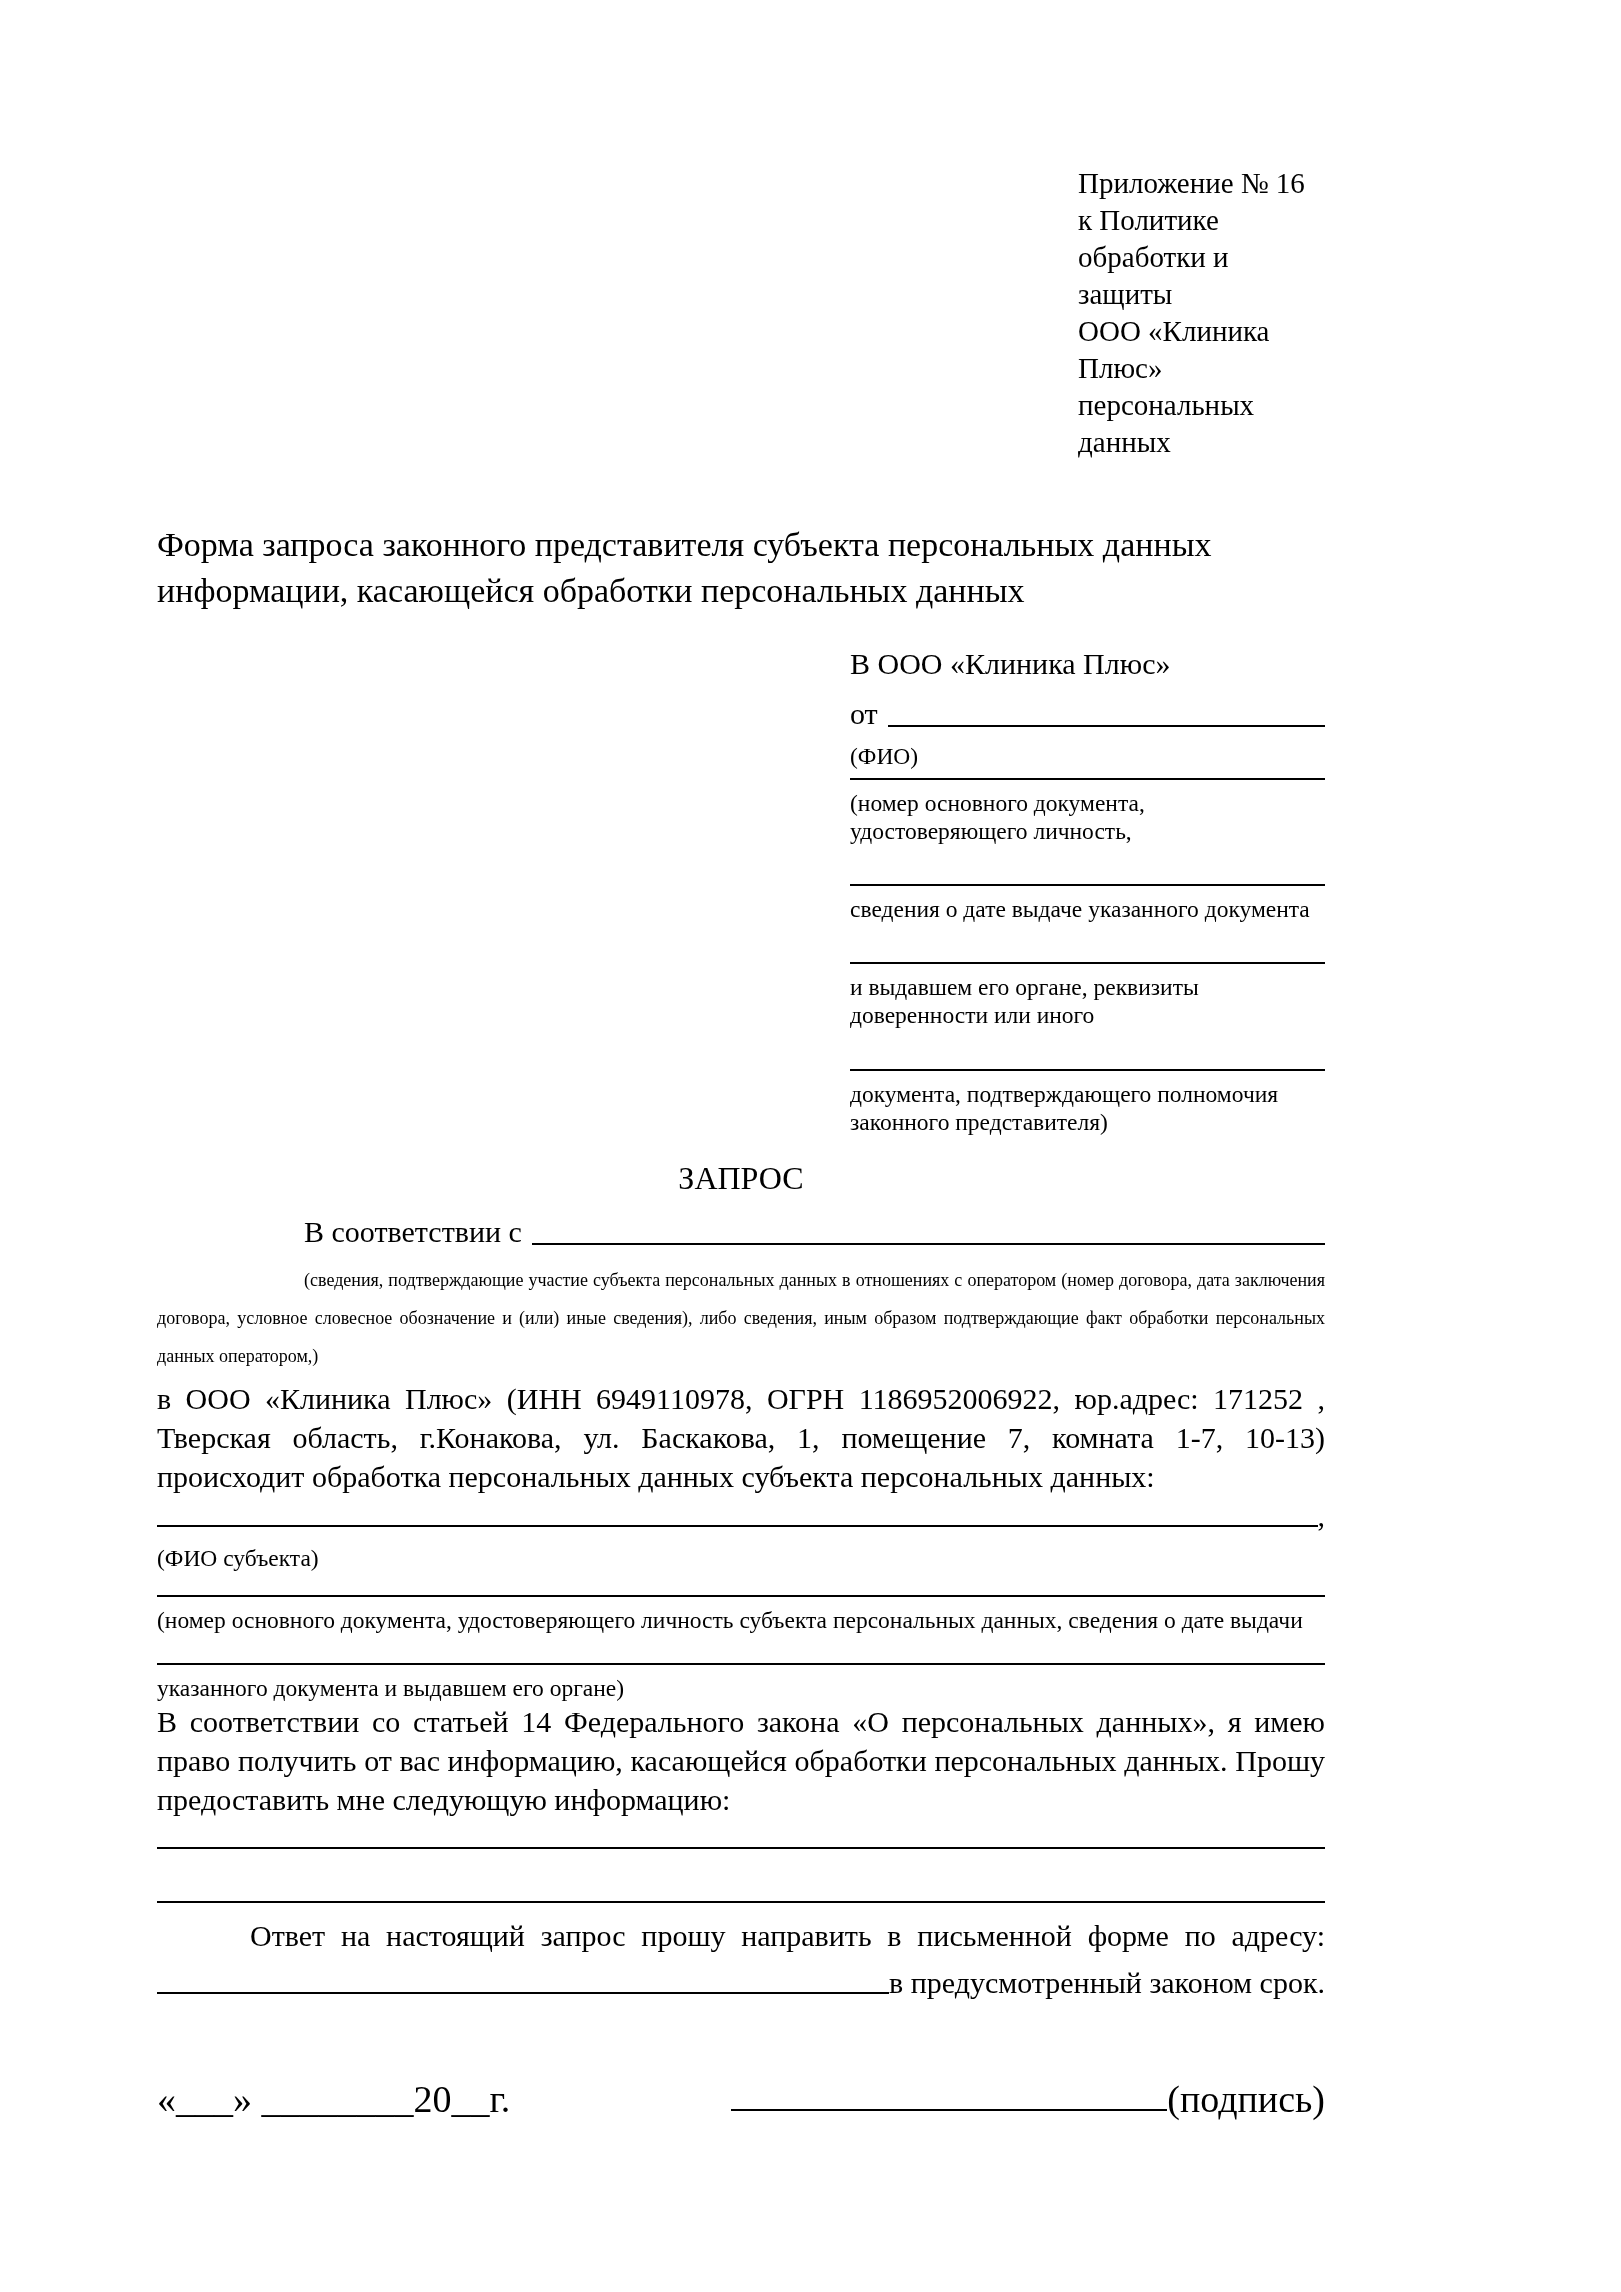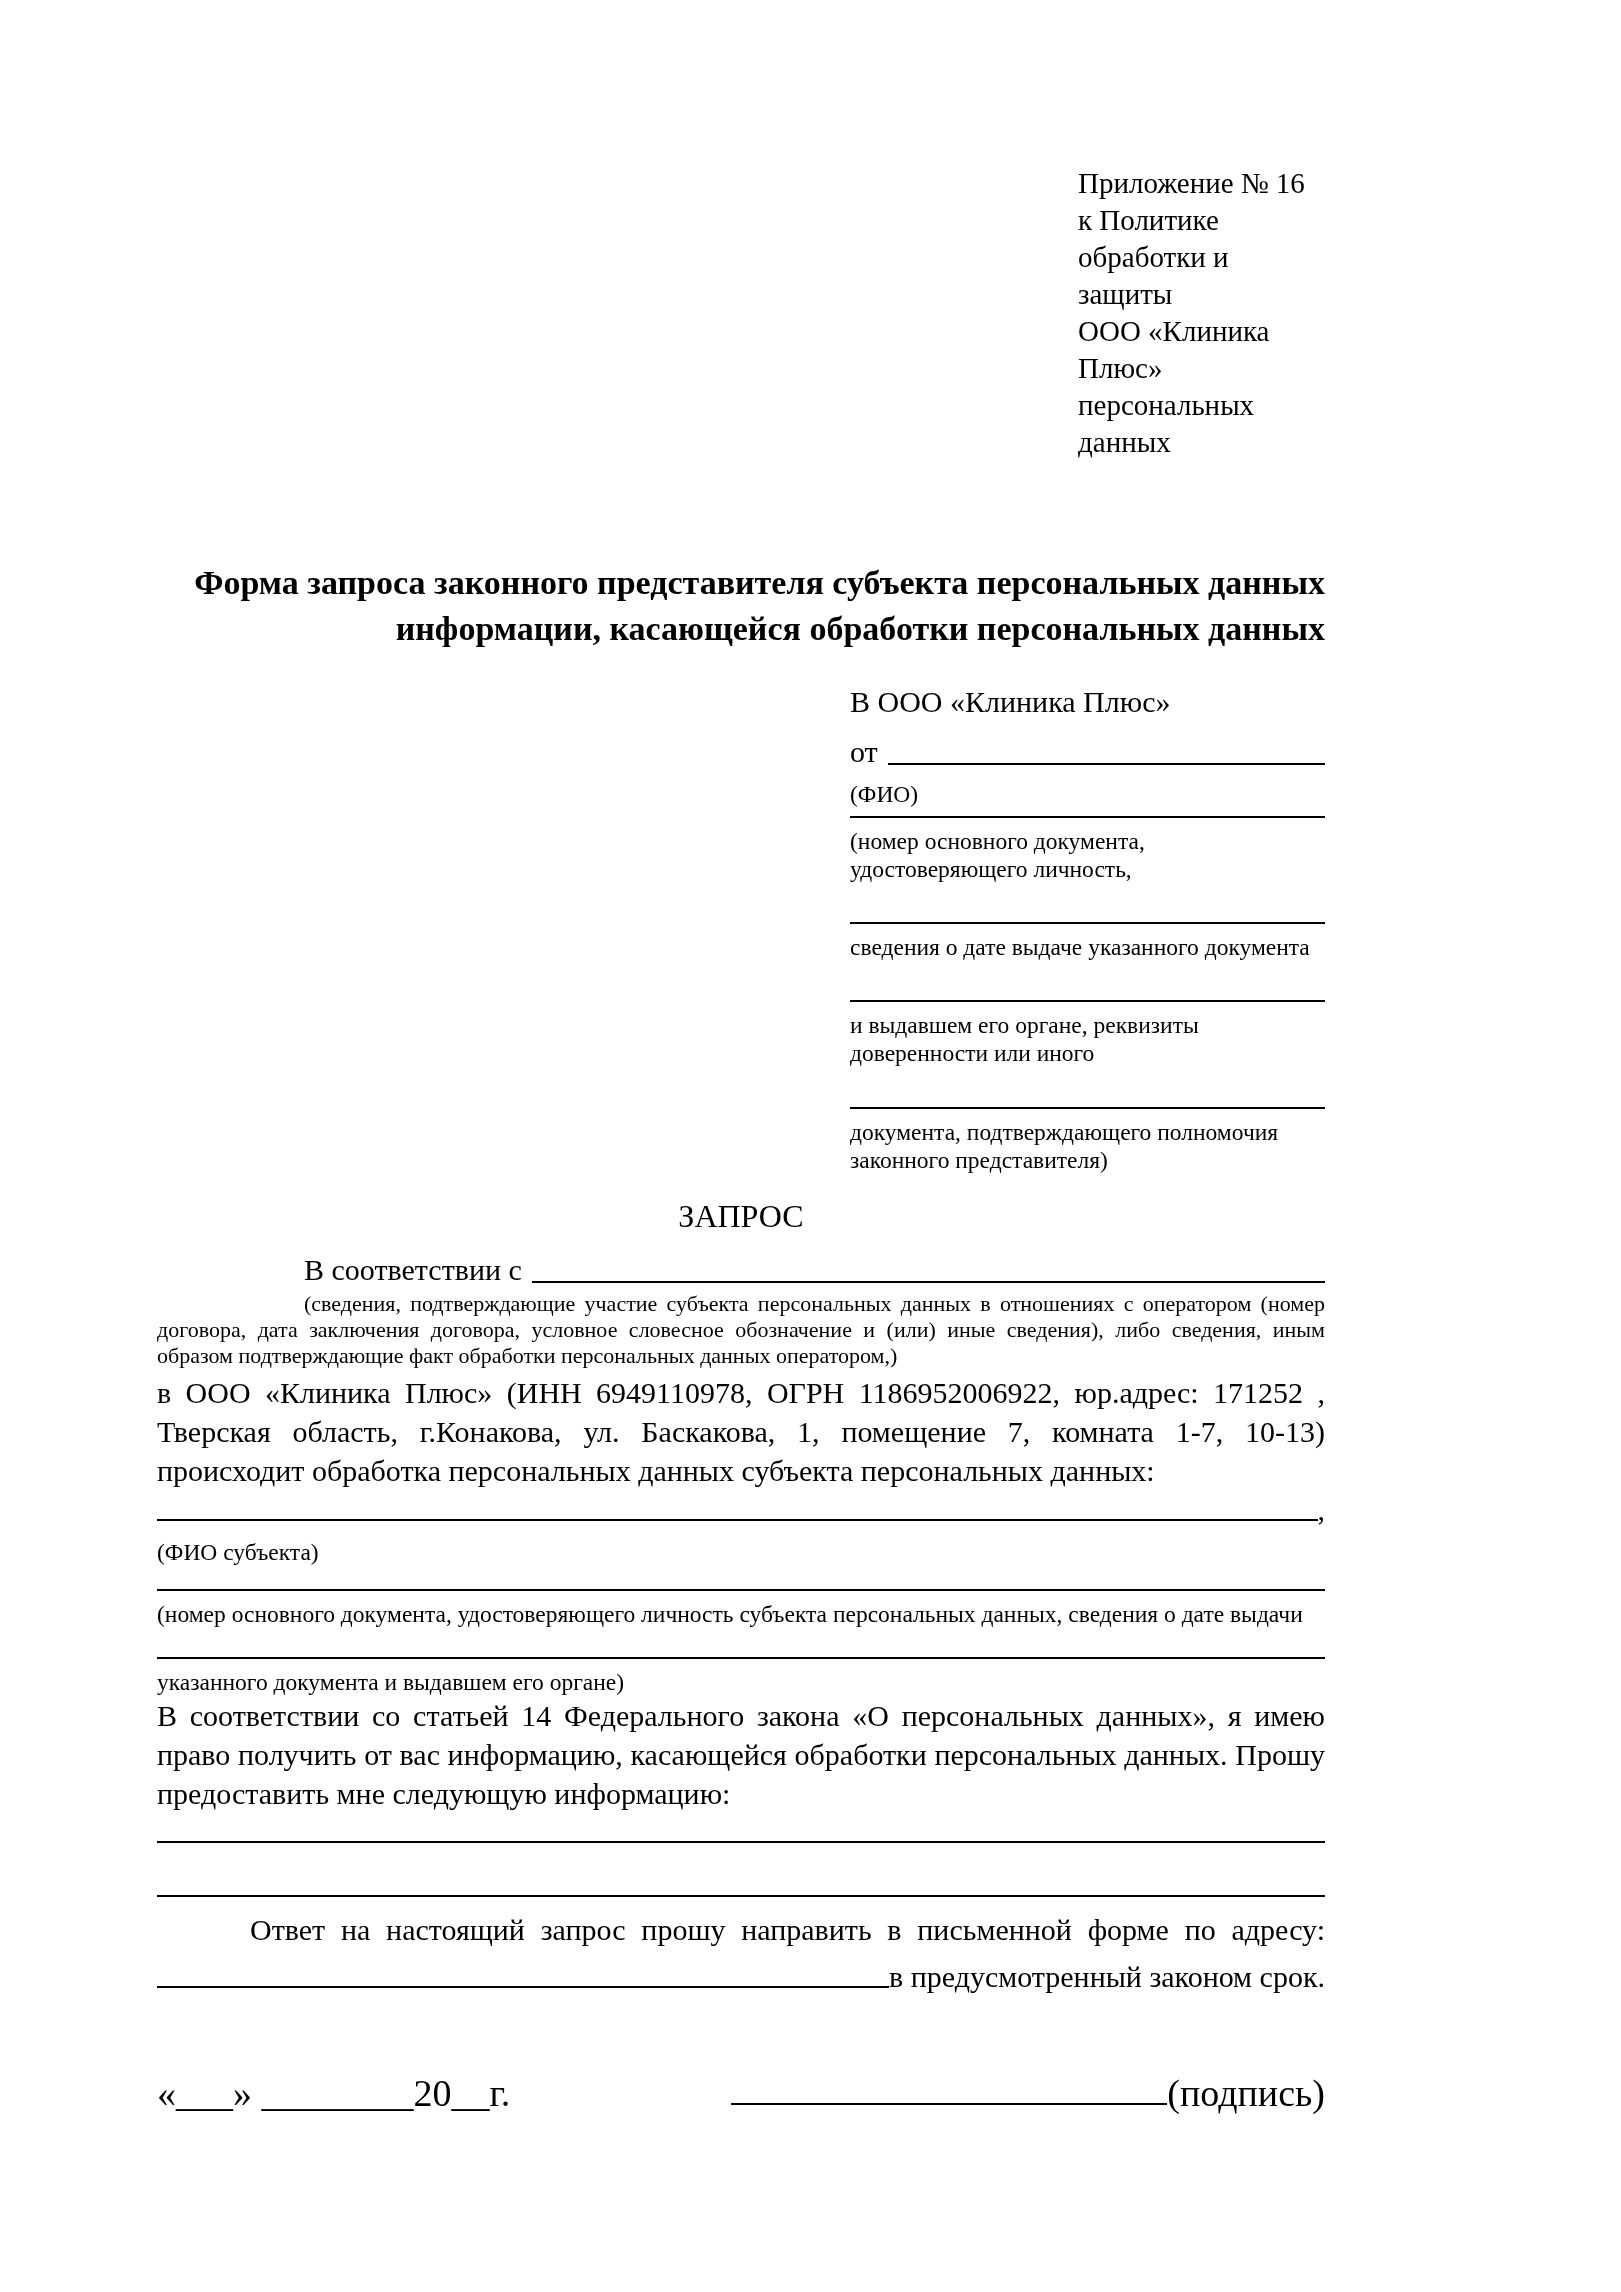--- a/index.html
+++ b/index.html
@@ -8,42 +8,42 @@
     position:relative;
     width:1456px; height:2293px;
     background:#ffffff; color:#000000;
     font-family:"Liberation Serif", serif;
     overflow:hidden;
   }
   .content { padding-left:157px; padding-right:131px; }
 
   .header-block { margin:165px 0 0 921px; font-size:29px; line-height:37px; }
 
-  .doc-title { margin-top:99px; text-align:right; font-weight:700; font-size:34px; line-height:46px; }
+  .doc-title { margin-top:61px; text-align:left; font-weight:400; font-size:34px; line-height:46px; }
 
   .addressee { margin-left:693px; margin-top:30px; font-size:30px; line-height:39px; }
   .from-row { display:flex; align-items:flex-end; margin-top:11px;text-align:center; }
   .from-row .label { flex:none; padding-right:9.8px; }
   .blank { border-bottom:2.9px solid #000; }
   .from-row .blank { flex:1; height:0; margin-bottom:5.9px; }
 
   .caption { font-size:23.5px; line-height:28px; text-align:left;margin-top:9px; }
 
   .addr-line { height:0; border-bottom:2.9px solid #000; }
   .addr-line.first { margin-top:7.8px; }
   .addr-line.g40 { margin-top:39px; }
   .addr-line.g41 { margin-top:40px; }
 
   .request-heading { text-align:center; font-size:32px; line-height:39px; margin-top:23.5px; }
 
   .accordance-row { display:flex; align-items:flex-end; margin-top:13.7px; font-size:30px; line-height:39px; }
   .accordance-row .label { flex:none; padding-left:147px; padding-right:9.8px; }
   .accordance-row .blank { flex:1; height:0; margin-bottom:5.9px; }
 
-  .small-note { font-size:22px; line-height:26px; text-align:justify; text-indent:147px; margin-top:2px; }
+  .small-note { font-size:18px; line-height:38px; text-align:justify; text-indent:147px; margin-top:10px; }
 
   .body-par { font-size:30px; line-height:39px; text-align:justify; }
   .op-par { margin-top:3.9px; }
 
   .line-row { display:flex; align-items:flex-end; font-size:30px; line-height:39px; }
   .line-row .blank { flex:1; height:0; margin-bottom:7.8px; }
   .line-row .suffix { flex:none; }
 
   .full-line { height:0; border-bottom:2.9px solid #000; }
   .full-line.g24 { margin-top:23.5px; }

